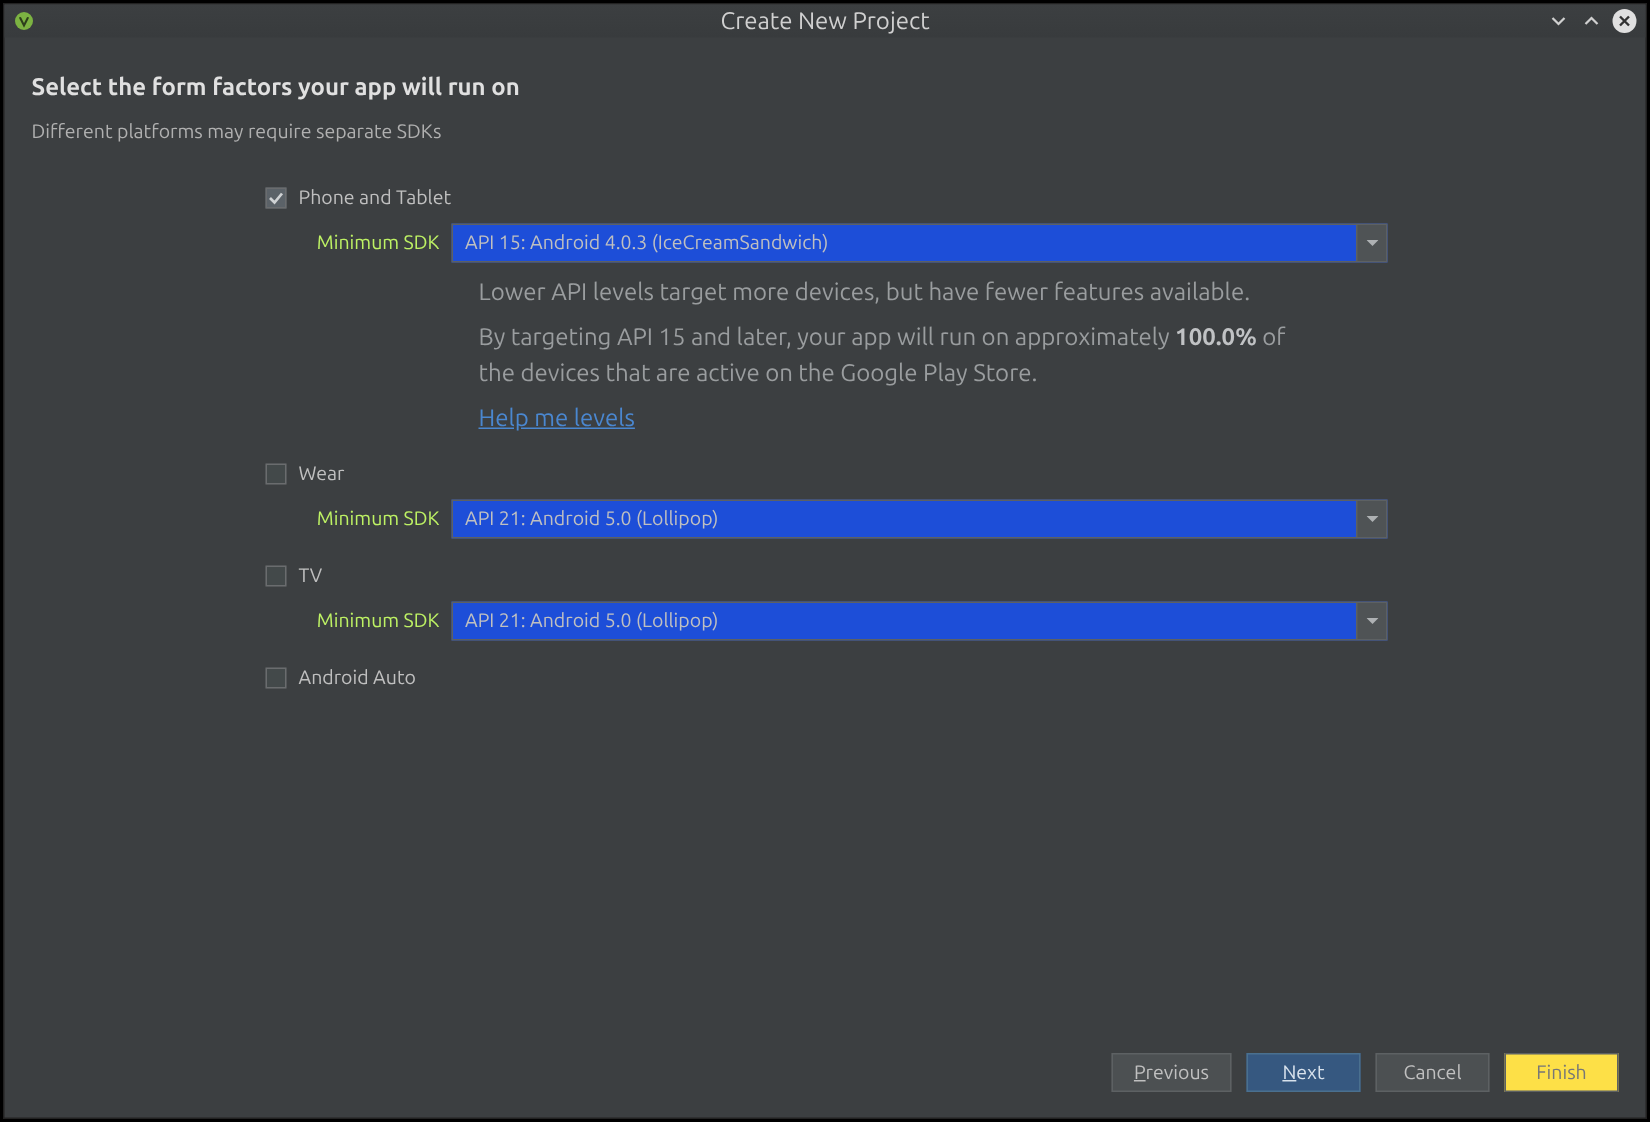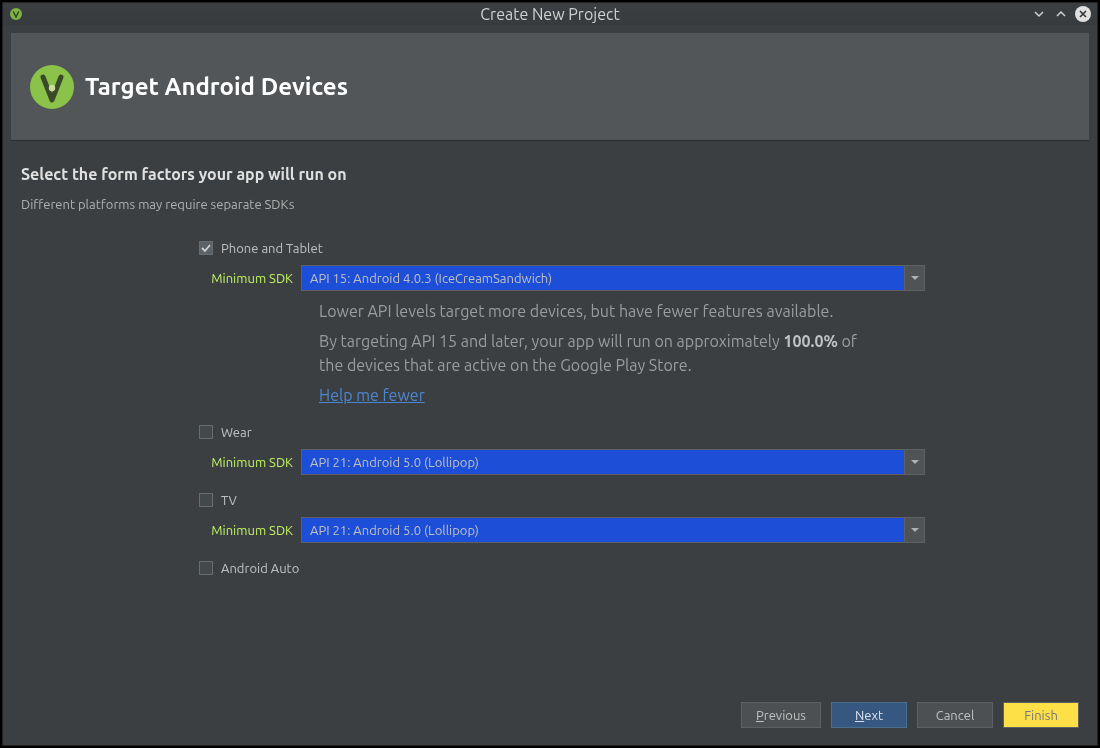--- a/index.html
+++ b/index.html
@@ -96,21 +96,20 @@
   }
 
   
   .form-block { padding-left: 156px; }
 
   .check-row {
     display: flex;
     align-items: flex-start;
     gap: 8px;
     margin-bottom: 10px;
-    margin-left: 22px;
   }
   .check-row .chk {
     width: 14px; height: 14px;
     border: 1px solid #6a6c6e;
     background: #43494a;
     display: inline-flex;
     align-items: center; justify-content: center;
   }
   .check-row .chk.checked {
     background: #5b6268;
@@ -226,30 +225,20 @@
         </svg>
       </span>
       <span class="close-btn">
         <svg width="10" height="10" viewBox="0 0 10 10">
           <path d="M2 2 L8 8 M8 2 L2 8" stroke="#333" stroke-width="1.6"></path>
         </svg>
       </span>
     </div>
   </div>
 
-  <div class="banner">
-    <span class="logo">
-      <svg width="58" height="58" viewBox="0 0 58 58">
-        <circle cx="29" cy="29" r="22" fill="#8bc34a"></circle>
-        <path d="M20 19 L29 42 L38 19" stroke="#3a4a29" stroke-width="5" fill="none" stroke-linecap="round" stroke-linejoin="round"></path>
-        <circle cx="29" cy="30" r="3.2" fill="#cddc9c"></circle>
-      </svg>
-    </span>
-    <h1>Target Android Devices</h1>
-  </div>
 
   <div class="content">
     <h2>Select the form factors your app will run on</h2>
     <div class="subtitle">Different platforms may require separate SDKs</div>
 
     <div class="form-block">
 
       <div class="check-row">
         <span class="chk checked">
           <svg width="12" height="12" viewBox="0 0 12 12">
@@ -267,21 +256,21 @@
                 <path d="M0 2 L4 6 L8 2 Z" fill="#aeb1b3"></path>
               </svg>
           </span>
         </div>
       </div>
       <div class="hint-block">
         <p>Lower API levels target more devices, but have fewer features available.</p>
         <p>
           <span>By targeting API 15 and later, your app will run on approximately </span><b>100.0%</b><span> of the devices that are active on the Google Play Store.</span>
         </p>
-        <a>Help me fewer</a>
+        <a>Help me levels</a>
       </div>
 
       <div class="check-row">
         <span class="chk"></span>
         <span class="label">Wear</span>
       </div>
       <div class="sdk-row" style="margin-bottom:18px;">
         <span class="fld-label">Minimum SDK</span>
         <div class="combo">
           <span class="combo-text">API 21: Android 5.0 (Lollipop)</span>

